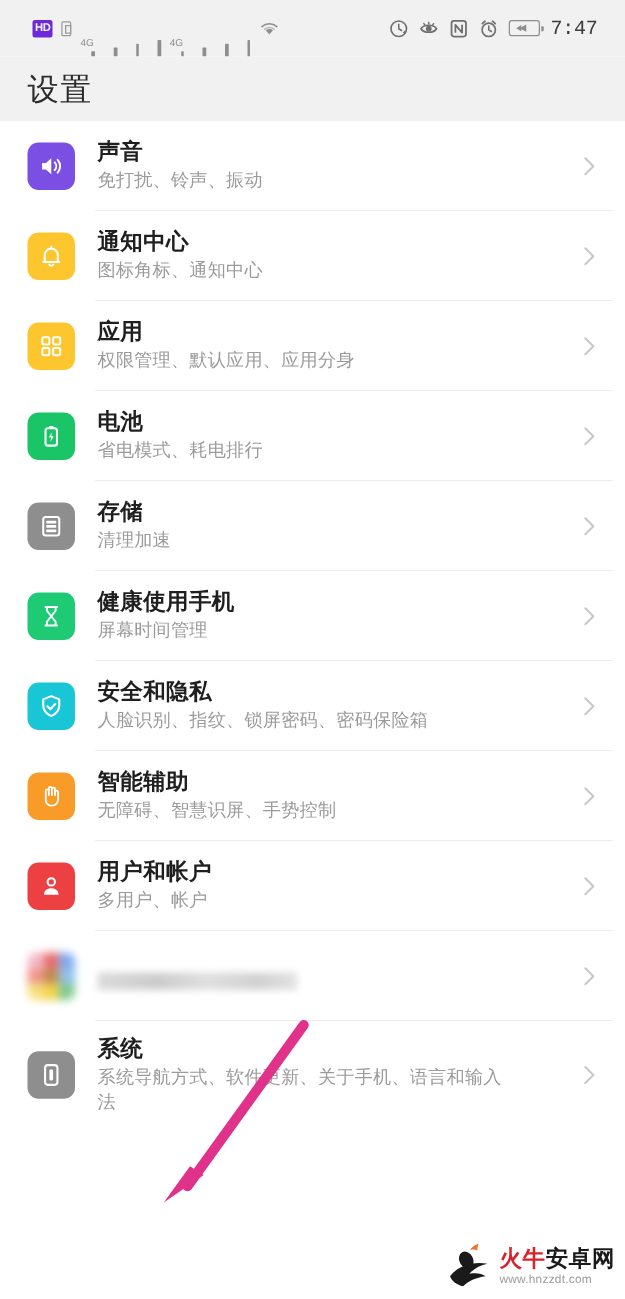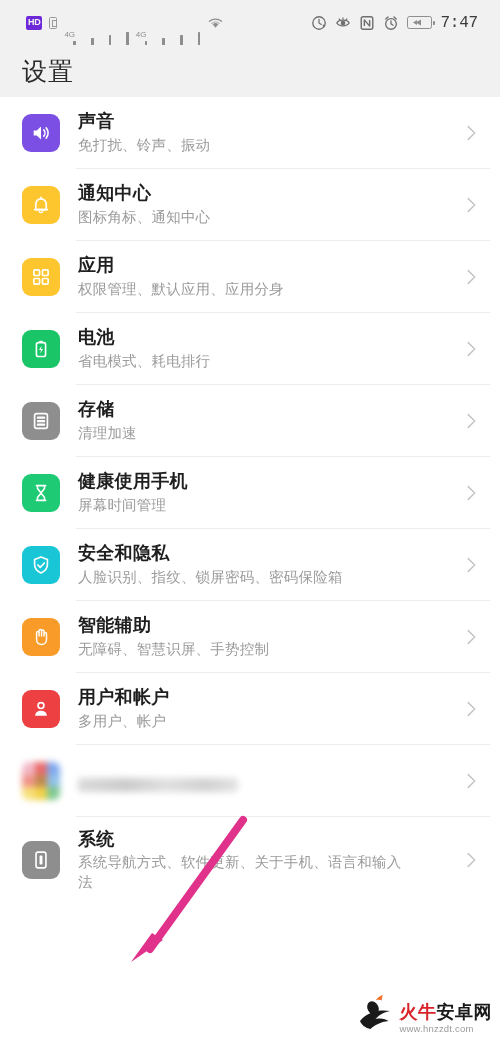--- a/index.html
+++ b/index.html
@@ -186,21 +186,21 @@
     width: 500px; height: 1039px;
     pointer-events: none;
   }
 
   
   .watermark {
     position: absolute;
     right: 8px;
     bottom: 6px;
     display: flex;
-    align-items: flex-end;
+    align-items: center;
     gap: 4px;
     pointer-events: none;
   }
   .wm-text { display: flex; flex-direction: column; line-height: 1; }
   .wm-main { font-size: 18px; font-weight: bold; letter-spacing: .5px; }
   .wm-main .r { color: #d8232a; }
   .wm-main .b { color: #1a1a1a; }
   .wm-url { font-size: 9.5px; color: #9a9a9a; margin-top: 3px; letter-spacing: .2px; }
 </style>
 </head>

